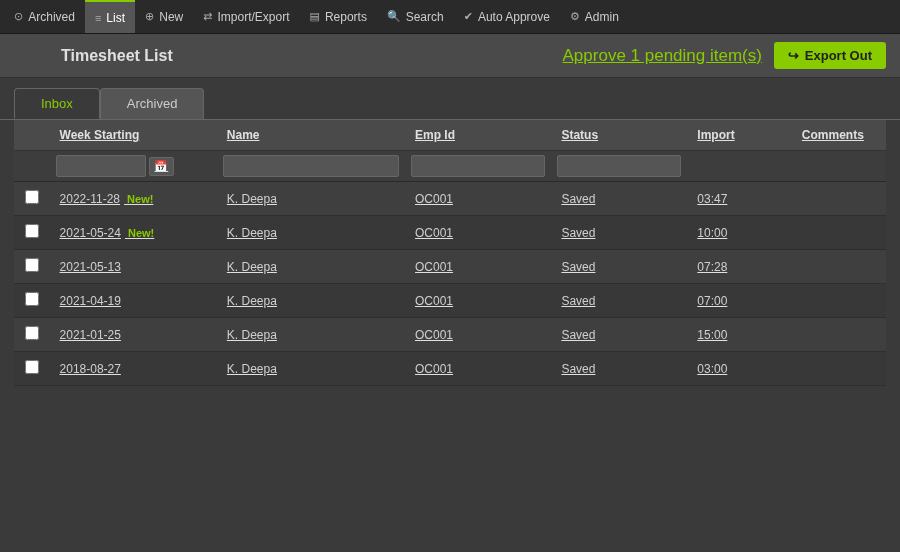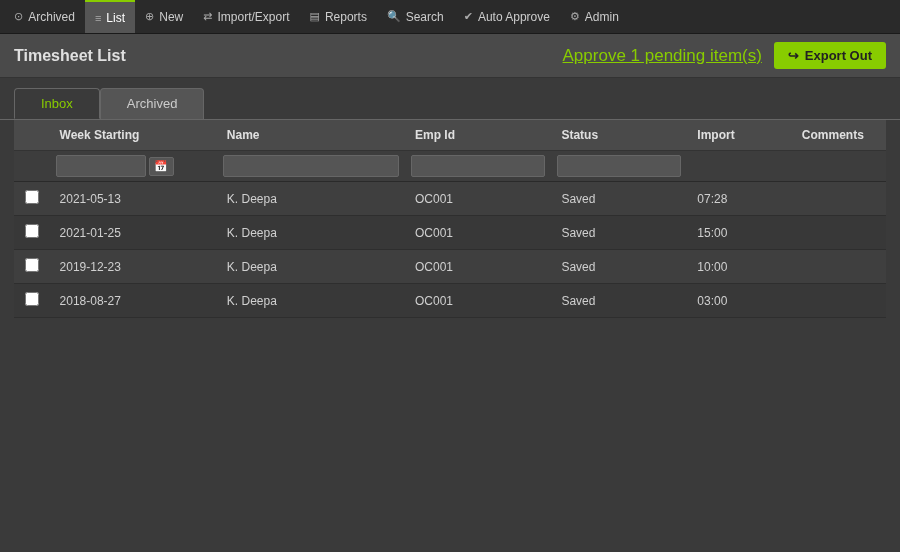--- a/index.html
+++ b/index.html
@@ -50,20 +50,21 @@
       background: #4a4a4a;
       height: 44px;
       padding: 0 14px;
       border-bottom: 1px solid #333;
     }
     .page-title {
       font-size: 16px;
       font-weight: bold;
       color: #e0e0e0;
       flex: 1;
+      margin-left: 47px;
     }
     .approve-link {
       color: #88cc00;
       font-size: 17px;
       margin-right: 12px;
       cursor: pointer;
       text-decoration: underline;
     }
     .checkout-btn {
       background: #88cc00;
@@ -102,20 +103,21 @@
       border-color: #666;
       border-bottom: 1px solid #3a3a3a;
       z-index: 1;
     }
 
     
     .table-area {
       background: #3a3a3a;
       padding: 0 14px 14px 14px;
       border-top: 1px solid #666;
+      text-decoration: underline;
     }
     table {
       width: 100%;
       border-collapse: collapse;
       margin-top: 0;
     }
     thead tr.header-row th {
       background: #4a4a4a;
       color: #e0e0e0;
       font-weight: bold;
@@ -268,45 +270,63 @@
           <input type="text" class="filter-input" style="">
         </td>
         <td class="col-status">
           <input type="text" class="filter-input" style="">
         </td>
         <td class="col-total"></td>
         <td class="col-comments"></td>
       </tr>
     </thead>
     <tbody id="table-body">
+    <tr>
+          <td class="checkbox-cell"><input type="checkbox" style=""></td>
+          <td class="col-week">2022-11-28<span class="new-badge"> New!</span></td>
+          <td class="col-name">K. Deepa</td>
+          <td class="col-empid">OC001</td>
+          <td class="col-status">Saved</td>
+          <td class="col-total">03:47</td>
+          <td class="col-comments"></td>
+        </tr>
+        <tr>
+          <td class="checkbox-cell"><input type="checkbox" style=""></td>
+          <td class="col-week">2021-05-24<span class="new-badge"> New!</span></td>
+          <td class="col-name">K. Deepa</td>
+          <td class="col-empid">OC001</td>
+          <td class="col-status">Saved</td>
+          <td class="col-total">10:00</td>
+          <td class="col-comments"></td>
+        </tr>
         <tr>
           <td class="checkbox-cell"><input type="checkbox" style=""></td>
           <td class="col-week">2021-05-13</td>
           <td class="col-name">K. Deepa</td>
           <td class="col-empid">OC001</td>
           <td class="col-status">Saved</td>
           <td class="col-total">07:28</td>
           <td class="col-comments"></td>
         </tr>
         <tr>
           <td class="checkbox-cell"><input type="checkbox" style=""></td>
+          <td class="col-week">2021-04-19</td>
+          <td class="col-name">K. Deepa</td>
+          <td class="col-empid">OC001</td>
+          <td class="col-status">Saved</td>
+          <td class="col-total">07:00</td>
+          <td class="col-comments"></td>
+        </tr>
+        <tr>
+          <td class="checkbox-cell"><input type="checkbox" style=""></td>
           <td class="col-week">2021-01-25</td>
           <td class="col-name">K. Deepa</td>
           <td class="col-empid">OC001</td>
           <td class="col-status">Saved</td>
           <td class="col-total">15:00</td>
-          <td class="col-comments"></td>
-        </tr>
-        <tr>
-          <td class="checkbox-cell"><input type="checkbox" style=""></td>
-          <td class="col-week">2019-12-23</td>
-          <td class="col-name">K. Deepa</td>
-          <td class="col-empid">OC001</td>
-          <td class="col-status">Saved</td>
-          <td class="col-total">10:00</td>
           <td class="col-comments"></td>
         </tr>
         <tr>
           <td class="checkbox-cell"><input type="checkbox" style=""></td>
           <td class="col-week">2018-08-27</td>
           <td class="col-name">K. Deepa</td>
           <td class="col-empid">OC001</td>
           <td class="col-status">Saved</td>
           <td class="col-total">03:00</td>
           <td class="col-comments"></td>

